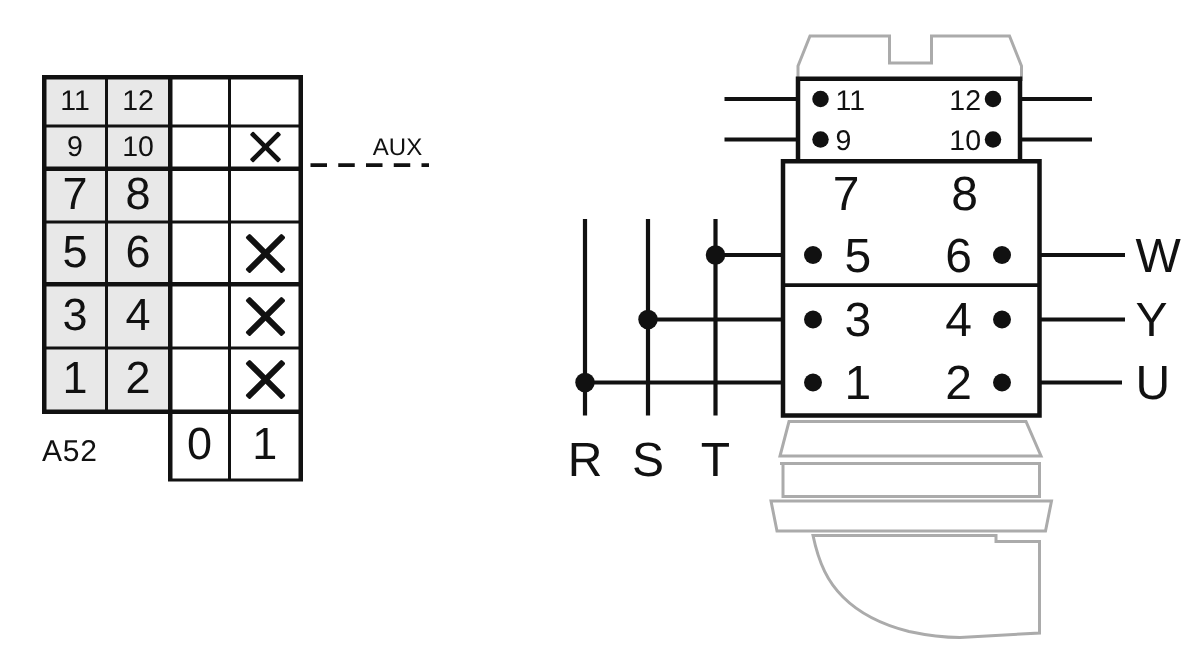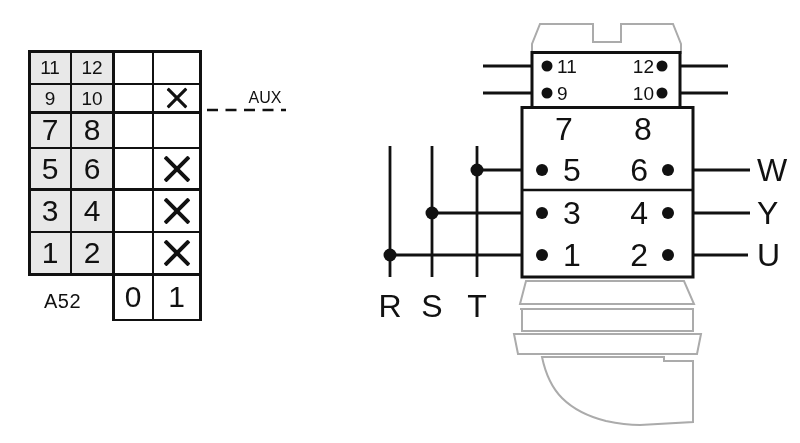--- a/index.html
+++ b/index.html
@@ -33,21 +33,21 @@
   .grid-bottom .cell{height:43px;font-size:30px;}
   .xmark{position:relative;width:24px;height:24px;display:block;}
   .xmark::before,.xmark::after{
     content:"";position:absolute;left:-5px;right:-5px;top:50%;height:4px;margin-top:-2px;
     background:var(--ink);border-radius:1px;
   }
   .xmark::before{transform:rotate(45deg);}
   .xmark::after{transform:rotate(-45deg);}
   .xmark.xs{transform:scale(0.78);}
   .model-label{
-    position:absolute;left:16px;top:240px;font-size:20px;letter-spacing:0.5px;
+    position:absolute;left:0;top:240px;font-size:20px;letter-spacing:0.5px;
   }
   
   .overlay{position:absolute;left:0;top:0;width:800px;height:443px;}
   .overlay text{font-family:"Liberation Sans",sans-serif;fill:var(--ink);}
   .t-big{font-size:32px;}
   .t-small{font-size:19px;}
   .t-aux{font-size:16px;}
   .wire{stroke:var(--ink);stroke-width:2.8;fill:none;}
   .boxline{stroke:var(--ink);stroke-width:3;fill:var(--paper);}
   .thin{stroke-width:2.5;}

